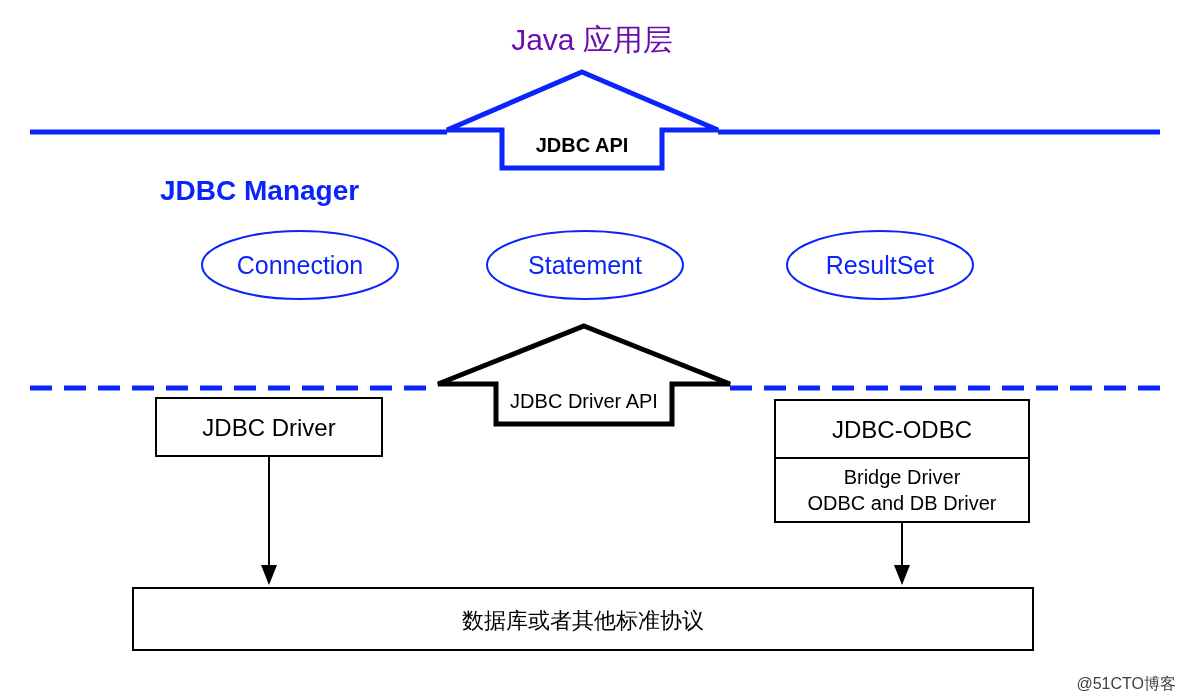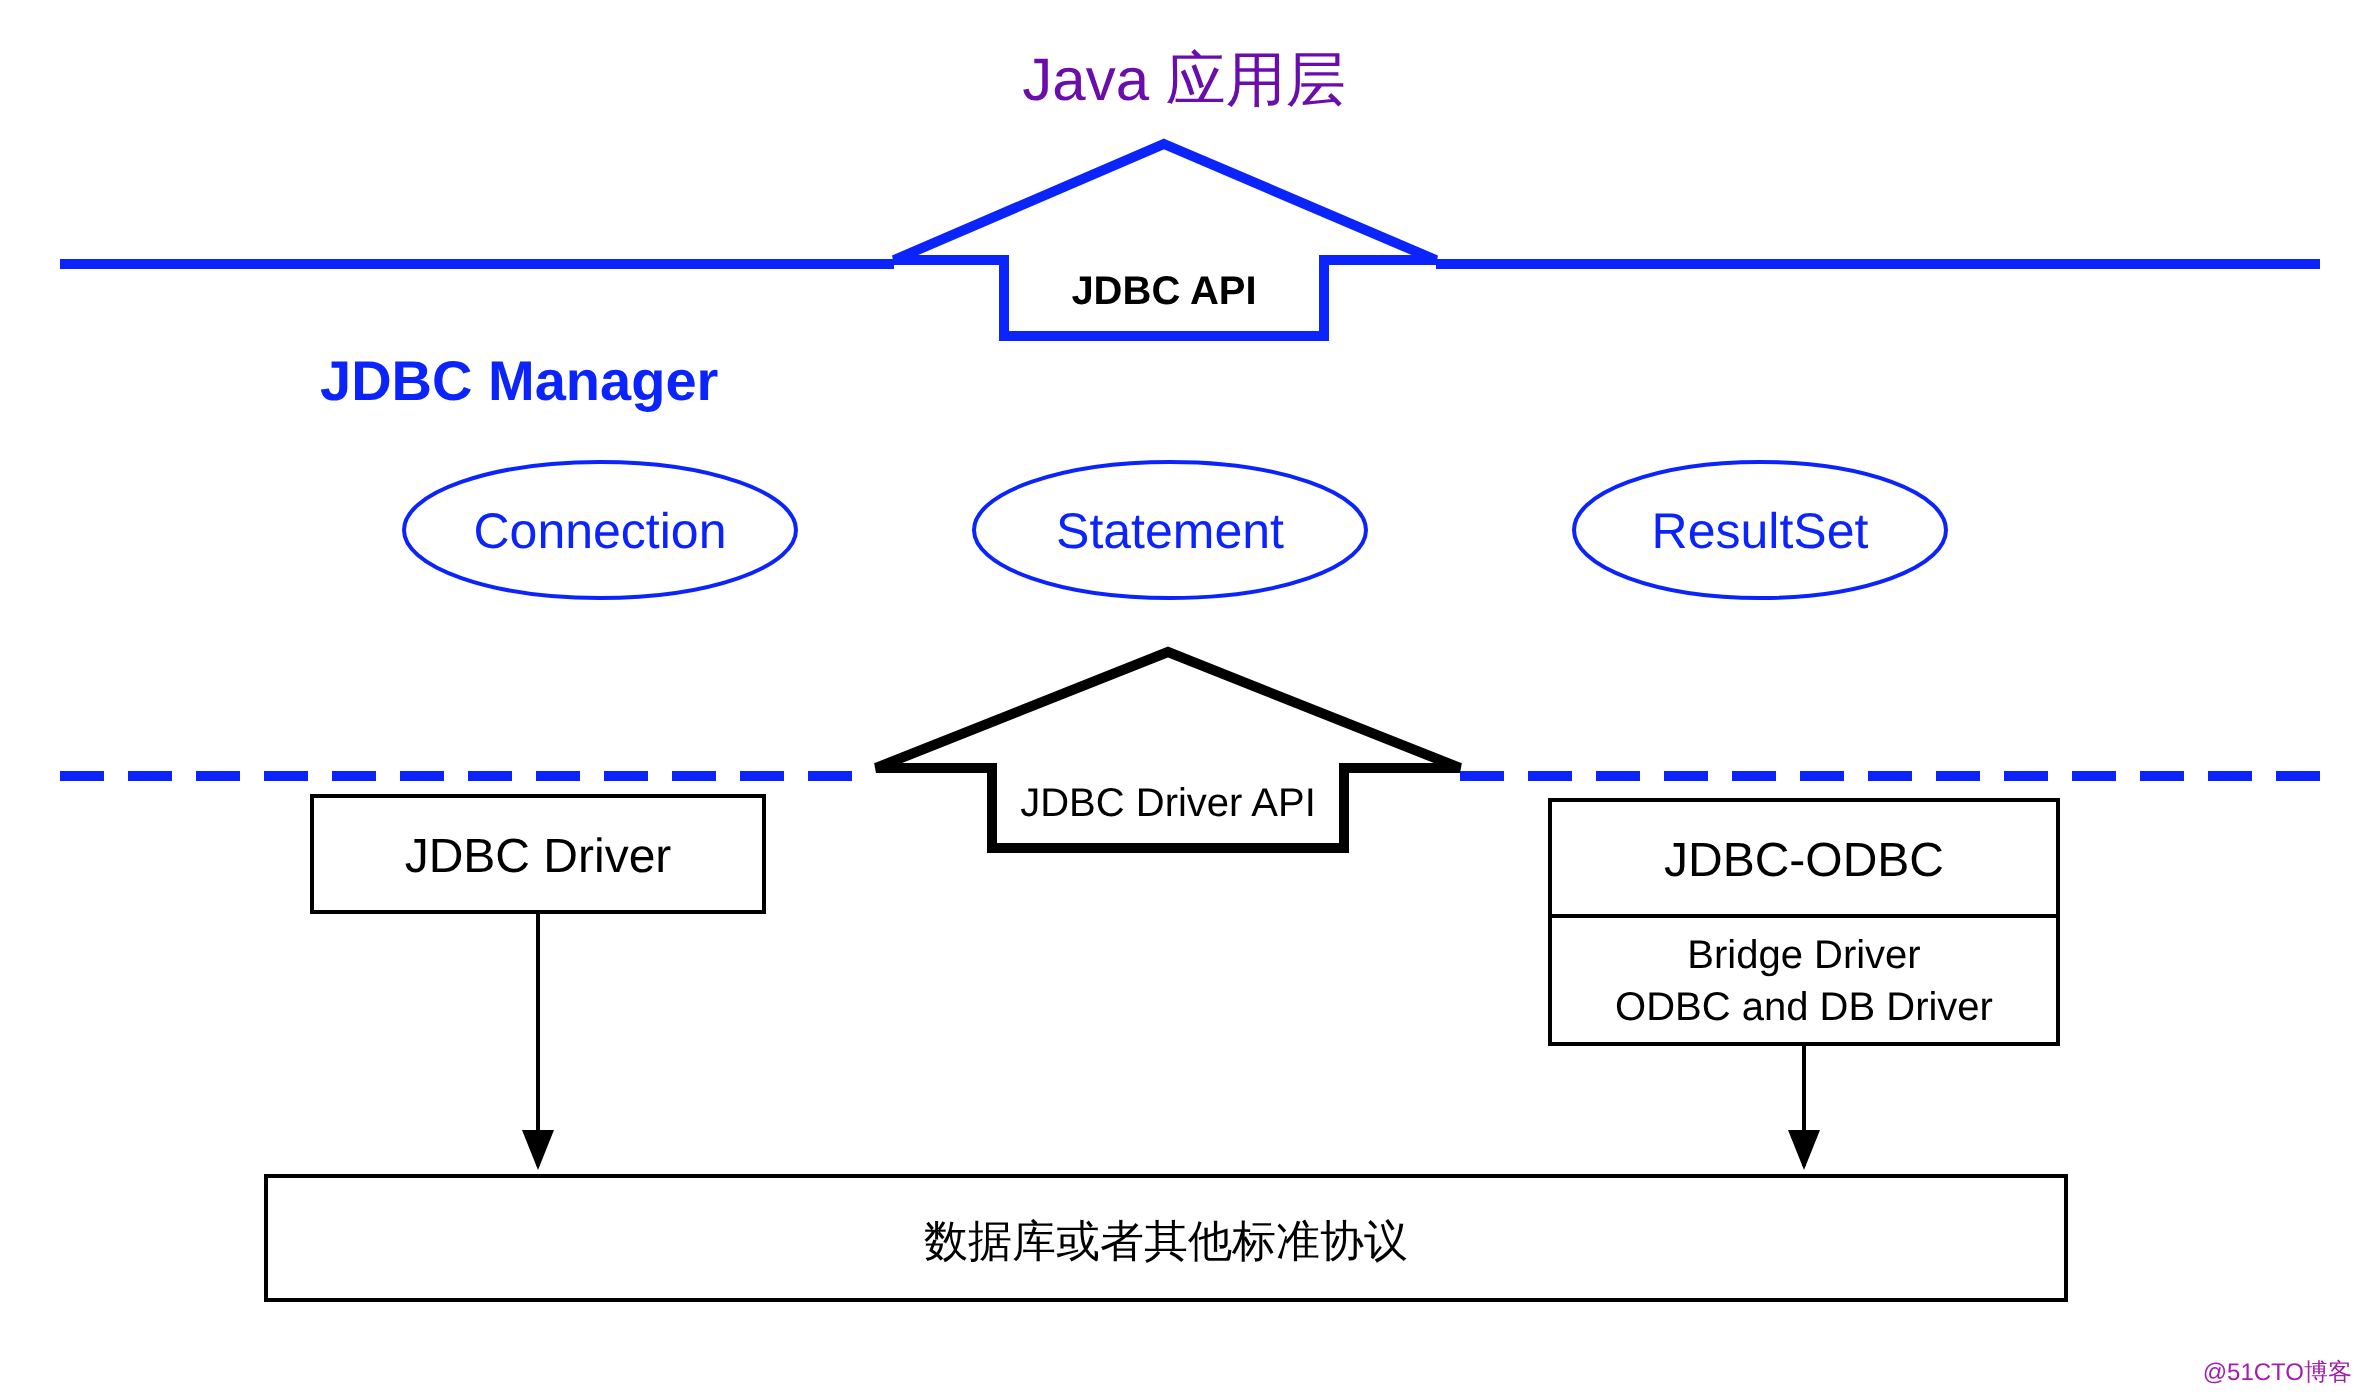--- a/index.html
+++ b/index.html
@@ -9,22 +9,22 @@
     height: 699px;
     background: #fff;
     font-family: Arial, "Microsoft YaHei", sans-serif;
     position: relative;
   }
   svg { display: block; }
   .watermark {
     position: absolute;
     right: 8px;
     bottom: 4px;
-    color: #a21caf;
-    font-size: 12px;
+    color: #404040;
+    font-size: 16px;
   }
 </style>
 </head>
 <body>
 
 <svg width="1184" height="699" viewBox="0 0 1184 699">
   <defs>
     <marker id="arrowhead" markerWidth="10" markerHeight="8" refX="9" refY="4" orient="auto">
       <path d="M0,0 L10,4 L0,8 Z" fill="#000"></path>
     </marker>

